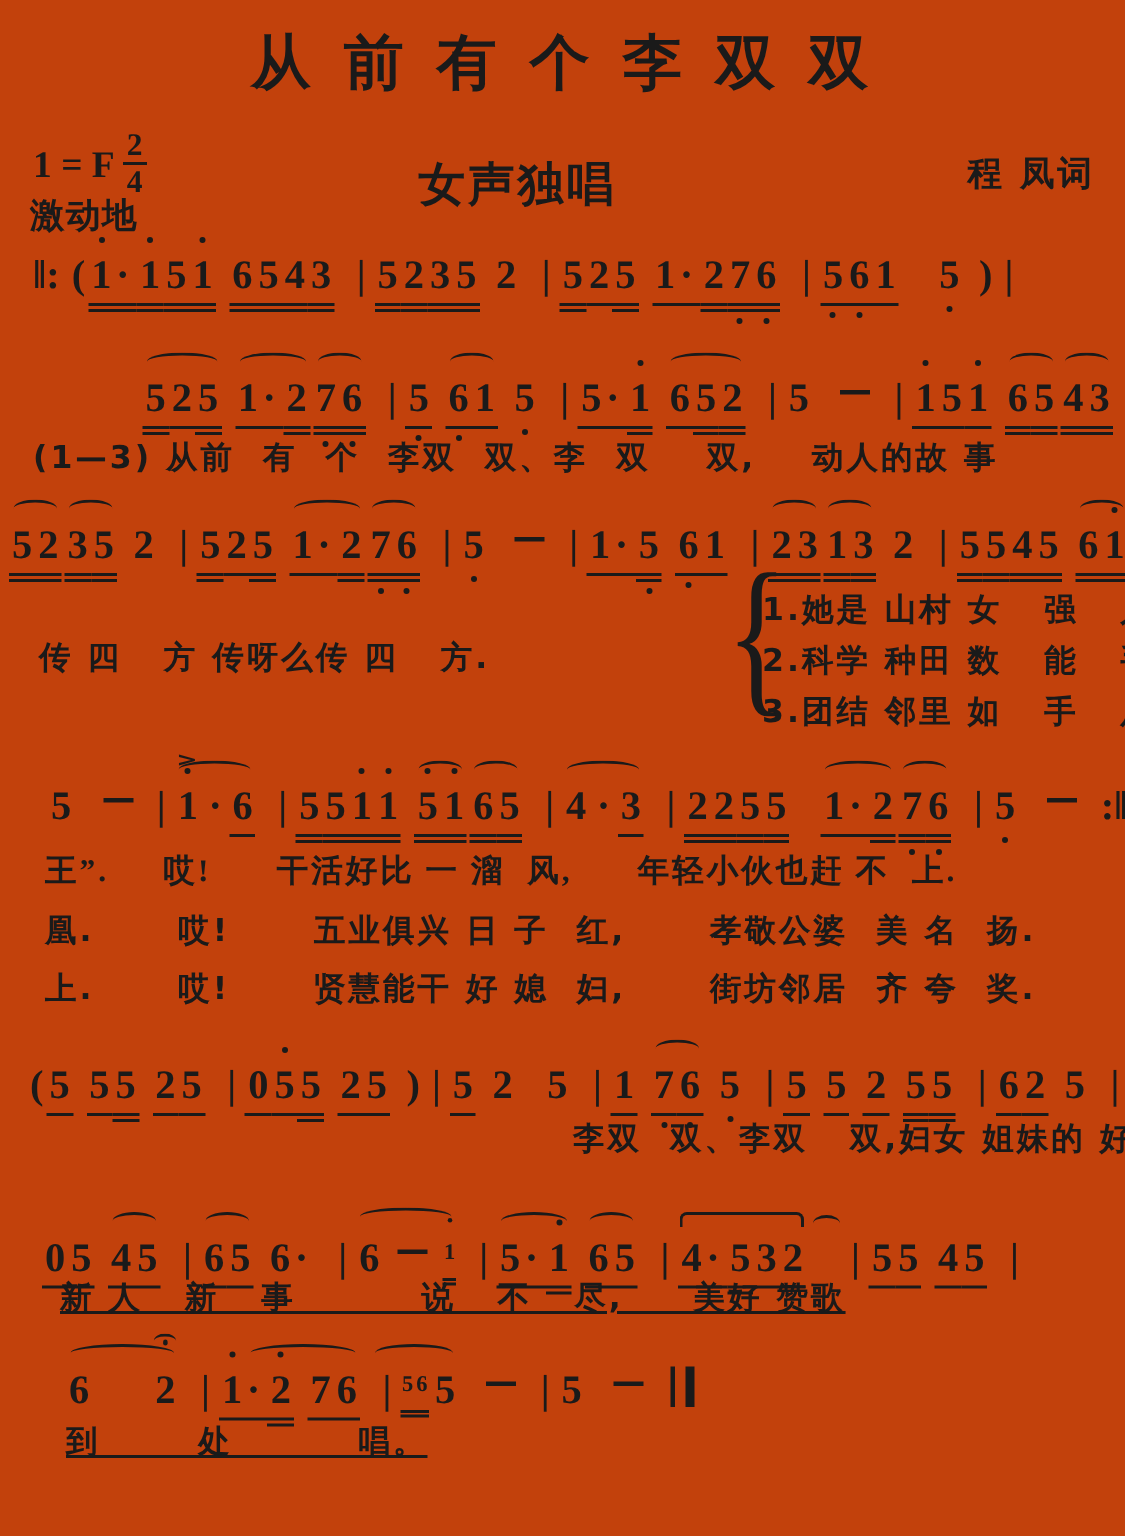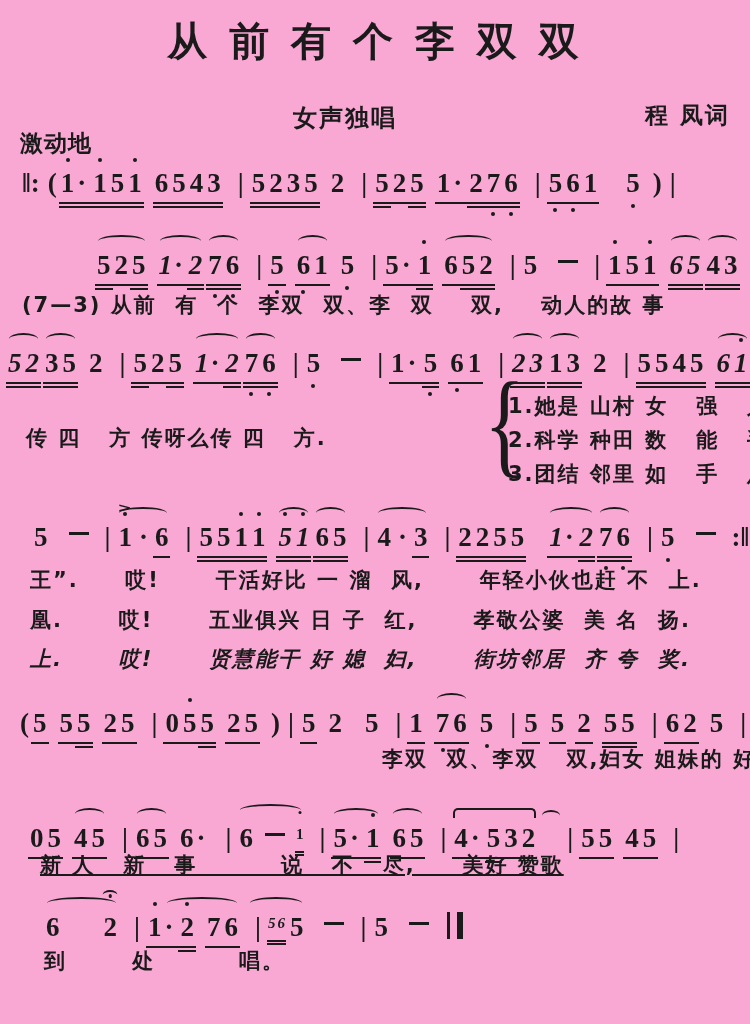--- a/index.html
+++ b/index.html
@@ -1,32 +1,32 @@
 <!DOCTYPE html>
 <html><head>
 <meta charset="utf-8">
 <style>
   html,body{margin:0;padding:0;background:#e8e6e0;}
-  .page{position:relative;width:750px;height:1024px;margin:0 auto;background:#f9a8d4;color:#1a1a1a;
+  .page{position:relative;width:750px;height:1024px;margin:0 auto;background:#c2410c;color:#1a1a1a;
         font-family:"Liberation Serif",serif;overflow:hidden;}
   
   .title{position:absolute;top:14px;left:0;right:0;text-align:center;font-family:"DejaVu Sans",sans-serif;
          font-weight:700;font-size:40px;letter-spacing:4px;}
   .keysig{position:absolute;left:22px;top:86px;font-size:25px;font-weight:700;white-space:nowrap;}
   .frac{display:inline-block;vertical-align:-10px;line-height:1;text-align:center;font-size:21px;font-weight:700;margin-left:5px;}
   .ftop{display:block;border-bottom:2px solid currentColor;padding:0 3px 1px;}
   .fbot{display:block;padding-top:1px;}
   .subtitle{position:absolute;left:0;right:60px;top:102px;text-align:center;font-family:"DejaVu Sans",sans-serif;
-            font-weight:700;font-size:24px;letter-spacing:2px;}
+            font-weight:700;font-size:31px;letter-spacing:2px;}
   .credit{position:absolute;right:20px;top:100px;font-family:"DejaVu Sans",sans-serif;font-weight:700;font-size:23px;letter-spacing:2px;}
   .tempo{position:absolute;left:20px;top:128px;font-family:"DejaVu Sans",sans-serif;font-weight:700;font-size:23px;letter-spacing:1px;}
   
   .music{position:absolute;white-space:nowrap;font-size:27px;font-weight:700;line-height:34px;height:36px;}
   .g{display:inline-block;position:relative;margin:0 9px 0 0;vertical-align:baseline;}
-  .g.tight{margin-right:2px;font-style:italic;}
+  .g.tight{margin-right:2px;}
   .n{position:relative;display:inline-block;padding:0 2px;}
   .n.sm{font-size:15px;vertical-align:8px;padding:0 1px;}
   .d{position:relative;display:inline-block;}
   .adot{display:inline-block;padding:0 3px;}
   .u1::after{content:"";position:absolute;left:0;right:0;bottom:-4px;height:2px;background:currentColor;}
   .u2::after{content:"";position:absolute;left:0;right:0;bottom:-4px;height:2px;background:currentColor;
              box-shadow:0 4px 0 0 currentColor;}
   .sm.u2::after{bottom:-2px;height:2px;box-shadow:0 3px 0 0 currentColor;}
   .dh{position:absolute;top:-8px;left:50%;transform:translateX(-50%);width:4px;height:4px;border-radius:50%;background:currentColor;}
   .sm .dh{top:-6px;width:3px;height:3px;}
@@ -49,37 +49,40 @@
   
   .lyr{position:absolute;font-family:"DejaVu Sans",sans-serif;font-weight:700;font-size:21px;
        letter-spacing:2px;white-space:pre;}
   .brace{position:absolute;font-size:86px;font-weight:400;line-height:1;transform:scaleY(1.35);transform-origin:center;}
 </style>
 </head>
 <body>
 
 <div class="page">
   <div class="title">从 前 有 个 李 双 双</div>
+  <div class="keysig">
+    <span>1 = F</span><span class="frac"><span class="ftop">2</span><span class="fbot">4</span></span>
+  </div>
   <div class="subtitle">女声独唱</div>
   <div class="credit">程 凤词</div>
   <div class="tempo">激动地</div>
   <div id="score">
       <div class="music" style="left: 16px; top: 166px;"><span class="bar">‖:</span><span class="ptxt">(</span><span class="g"><span class="n u2"><span class="d">1<i class="dh"></i></span><span class="adot">·</span></span><span class="n u2"><span class="d">1<i class="dh"></i></span></span><span class="n u2"><span class="d">5</span></span><span class="n u2"><span class="d">1<i class="dh"></i></span></span></span><span class="g"><span class="n u2"><span class="d">6</span></span><span class="n u2"><span class="d">5</span></span><span class="n u2"><span class="d">4</span></span><span class="n u2"><span class="d">3</span></span></span><span class="bar">|</span><span class="g"><span class="n u2"><span class="d">5</span></span><span class="n u2"><span class="d">2</span></span><span class="n u2"><span class="d">3</span></span><span class="n u2"><span class="d">5</span></span></span><span class="g"><span class="n"><span class="d">2</span></span></span><span class="bar">|</span><span class="g"><span class="n u2"><span class="d">5</span></span><span class="n u1"><span class="d">2</span></span><span class="n u2"><span class="d">5</span></span></span><span class="g"><span class="n u1"><span class="d">1</span><span class="adot">·</span></span><span class="n u2"><span class="d">2</span></span><span class="n u2"><span class="d">7<i class="dlo" style="bottom: -16px;"></i></span></span><span class="n u2"><span class="d">6<i class="dlo" style="bottom: -16px;"></i></span></span></span><span class="bar">|</span><span class="g"><span class="n u1"><span class="d">5<i class="dlo" style="bottom: -12px;"></i></span></span><span class="n u1"><span class="d">6<i class="dlo" style="bottom: -12px;"></i></span></span><span class="n u1"><span class="d">1</span></span></span><span class="spc" style="width: 16px;"></span><span class="g"><span class="n"><span class="d">5<i class="dlo" style="bottom: -8px;"></i></span></span></span><span class="ptxt">)</span><span class="bar">|</span></div>
       <div class="music" style="left: 95px; top: 248px;"><span class="g"><i class="arc"></i><span class="n u2"><span class="d">5</span></span><span class="n u1"><span class="d">2</span></span><span class="n u2"><span class="d">5</span></span></span><span class="g tight"><i class="arc"></i><span class="n u1"><span class="d">1</span><span class="adot">·</span></span><span class="n u2"><span class="d">2</span></span></span><span class="g"><i class="arc"></i><span class="n u2"><span class="d">7<i class="dlo" style="bottom: -16px;"></i></span></span><span class="n u2"><span class="d">6<i class="dlo" style="bottom: -16px;"></i></span></span></span><span class="bar">|</span><span class="g"><span class="n u1"><span class="d">5<i class="dlo" style="bottom: -12px;"></i></span></span></span><span class="g"><i class="arc"></i><span class="n u1"><span class="d">6<i class="dlo" style="bottom: -12px;"></i></span></span><span class="n u1"><span class="d">1</span></span></span><span class="g"><span class="n"><span class="d">5<i class="dlo" style="bottom: -8px;"></i></span></span></span><span class="bar">|</span><span class="g"><span class="n u1"><span class="d">5</span><span class="adot">·</span></span><span class="n u2"><span class="d">1<i class="dh"></i></span></span></span><span class="g"><i class="arc"></i><span class="n u1"><span class="d">6</span></span><span class="n u2"><span class="d">5</span></span><span class="n u2"><span class="d">2</span></span></span><span class="bar">|</span><span class="g"><span class="n"><span class="d">5</span></span></span><span class="dashn"></span><span class="bar">|</span><span class="g"><span class="n u1"><span class="d">1<i class="dh"></i></span></span><span class="n u1"><span class="d">5</span></span><span class="n u1"><span class="d">1<i class="dh"></i></span></span></span><span class="g tight"><i class="arc"></i><span class="n u2"><span class="d">6</span></span><span class="n u2"><span class="d">5</span></span></span><span class="g"><i class="arc"></i><span class="n u2"><span class="d">4</span></span><span class="n u2"><span class="d">3</span></span></span></div>
-      <div class="lyr" style="left: 22px; top: 291px;">(7—3) 从前  有  个  李双  双、李  双    双,    动人的故 事</div>
+      <div class="lyr" style="left: 22px; top: 291px;">(1—3) 从前  有  个  李双  双、李  双    双,    动人的故 事</div>
       <div class="music" style="left: 6px; top: 346px;"><span class="g tight"><i class="arc"></i><span class="n u2"><span class="d">5</span></span><span class="n u2"><span class="d">2</span></span></span><span class="g"><i class="arc"></i><span class="n u2"><span class="d">3</span></span><span class="n u2"><span class="d">5</span></span></span><span class="g"><span class="n"><span class="d">2</span></span></span><span class="bar">|</span><span class="g"><span class="n u2"><span class="d">5</span></span><span class="n u1"><span class="d">2</span></span><span class="n u2"><span class="d">5</span></span></span><span class="g tight"><i class="arc"></i><span class="n u1"><span class="d">1</span><span class="adot">·</span></span><span class="n u2"><span class="d">2</span></span></span><span class="g"><i class="arc"></i><span class="n u2"><span class="d">7<i class="dlo" style="bottom: -16px;"></i></span></span><span class="n u2"><span class="d">6<i class="dlo" style="bottom: -16px;"></i></span></span></span><span class="bar">|</span><span class="g"><span class="n"><span class="d">5<i class="dlo" style="bottom: -8px;"></i></span></span></span><span class="dashn"></span><span class="bar">|</span><span class="g"><span class="n u1"><span class="d">1</span><span class="adot">·</span></span><span class="n u2"><span class="d">5<i class="dlo" style="bottom: -16px;"></i></span></span></span><span class="g"><span class="n u1"><span class="d">6<i class="dlo" style="bottom: -12px;"></i></span></span><span class="n u1"><span class="d">1</span></span></span><span class="bar">|</span><span class="g tight"><i class="arc"></i><span class="n u2"><span class="d">2</span></span><span class="n u2"><span class="d">3</span></span></span><span class="g"><i class="arc"></i><span class="n u2"><span class="d">1</span></span><span class="n u2"><span class="d">3</span></span></span><span class="g"><span class="n"><span class="d">2</span></span></span><span class="bar">|</span><span class="g"><span class="n u2"><span class="d">5</span></span><span class="n u2"><span class="d">5</span></span><span class="n u2"><span class="d">4</span></span><span class="n u2"><span class="d">5</span></span></span><span class="g tight"><i class="arc"></i><span class="n u2"><span class="d">6</span></span><span class="n u2"><span class="d">1<i class="dh"></i></span></span></span></div>
       <div class="lyr" style="left: 26px; top: 424px;">传 四   方 传呀么传 四   方.</div>
       <div class="brace" style="left: 484px; top: 380px;">{</div>
       <div class="lyr" style="left: 508px; top: 392px;">1.她是 山村 女   强   人,战天斗地“嫂子</div>
       <div class="lyr" style="left: 508px; top: 426px;">2.科学 种田 数   能   手,山窝飞出 金凤</div>
       <div class="lyr" style="left: 508px; top: 460px;">3.团结 邻里 如   手   足,孝敬公婆 挂心</div>
       <div class="music" style="left: 32px; top: 520px;"><span class="g"><span class="n"><span class="d">5</span></span></span><span class="dashn"></span><span class="bar">|</span><span class="g"><i class="arc"></i><span class="n"><span class="d">1<i class="dh"></i><i class="acc">&gt;</i></span></span><span class="n"><span class="adot">·</span></span><span class="n u1"><span class="d">6</span></span></span><span class="bar">|</span><span class="g"><span class="n u2"><span class="d">5</span></span><span class="n u2"><span class="d">5</span></span><span class="n u2"><span class="d">1<i class="dh"></i></span></span><span class="n u2"><span class="d">1<i class="dh"></i></span></span></span><span class="g tight"><i class="arc"></i><span class="n u2"><span class="d">5<i class="dh"></i></span></span><span class="n u2"><span class="d">1<i class="dh"></i></span></span></span><span class="g"><i class="arc"></i><span class="n u2"><span class="d">6</span></span><span class="n u2"><span class="d">5</span></span></span><span class="bar">|</span><span class="g"><i class="arc"></i><span class="n"><span class="d">4</span></span><span class="n"><span class="adot">·</span></span><span class="n u1"><span class="d">3</span></span></span><span class="bar">|</span><span class="g"><span class="n u2"><span class="d">2</span></span><span class="n u2"><span class="d">2</span></span><span class="n u2"><span class="d">5</span></span><span class="n u2"><span class="d">5</span></span></span><span class="spc" style="width: 12px;"></span><span class="g tight"><i class="arc"></i><span class="n u1"><span class="d">1</span><span class="adot">·</span></span><span class="n u2"><span class="d">2</span></span></span><span class="g"><i class="arc"></i><span class="n u2"><span class="d">7<i class="dlo" style="bottom: -16px;"></i></span></span><span class="n u2"><span class="d">6<i class="dlo" style="bottom: -16px;"></i></span></span></span><span class="bar">|</span><span class="g"><span class="n"><span class="d">5<i class="dlo" style="bottom: -8px;"></i></span></span></span><span class="dashn"></span><span class="bar">:‖</span></div>
-      <div class="lyr" style="left: 30px; top: 566px;">王”.     哎!      干活好比 一 溜  风,      年轻小伙也赶 不  上.</div>
+      <div class="lyr" style="left: 30px; top: 566px; font-family: Liberation Serif, serif;">王”.     哎!      干活好比 一 溜  风,      年轻小伙也赶 不  上.</div>
       <div class="lyr" style="left: 30px; top: 606px;">凰.      哎!      五业俱兴 日 子  红,      孝敬公婆  美 名  扬.</div>
-      <div class="lyr" style="left: 30px; top: 645px; font-style: italic;">上.      哎!      贤慧能干 好 媳  妇,      街坊邻居  齐 夸  奖.</div>
+      <div class="lyr" style="left: 30px; top: 645px;">上.      哎!      贤慧能干 好 媳  妇,      街坊邻居  齐 夸  奖.</div>
       <div class="music" style="left: 18px; top: 706px;"><span class="ptxt">(</span><span class="g"><span class="n u1"><span class="d">5</span></span></span><span class="g"><span class="n u1"><span class="d">5</span></span><span class="n u2"><span class="d">5</span></span></span><span class="g"><span class="n u1"><span class="d">2</span></span><span class="n u1"><span class="d">5</span></span></span><span class="bar">|</span><span class="g"><span class="n u1"><span class="d">0</span></span><span class="n u1"><span class="d">5<i class="dh"></i></span></span><span class="n u2"><span class="d">5</span></span></span><span class="g"><span class="n u1"><span class="d">2</span></span><span class="n u1"><span class="d">5</span></span></span><span class="ptxt">)</span><span class="bar">|</span><span class="g"><span class="n u1"><span class="d">5</span></span></span><span class="g"><span class="n"><span class="d">2</span></span></span><span class="spc" style="width: 10px;"></span><span class="g"><span class="n"><span class="d">5</span></span></span><span class="bar">|</span><span class="g"><span class="n u1"><span class="d">1</span></span></span><span class="g"><i class="arc"></i><span class="n u1"><span class="d">7<i class="dlo" style="bottom: -12px;"></i></span></span><span class="n u1"><span class="d">6<i class="dlo" style="bottom: -12px;"></i></span></span></span><span class="g"><span class="n"><span class="d">5<i class="dlo" style="bottom: -8px;"></i></span></span></span><span class="bar">|</span><span class="g"><span class="n u1"><span class="d">5</span></span></span><span class="g"><span class="n u1"><span class="d">5</span></span></span><span class="g"><span class="n u1"><span class="d">2</span></span></span><span class="g"><span class="n u2"><span class="d">5</span></span><span class="n u2"><span class="d">5</span></span></span><span class="bar">|</span><span class="g"><span class="n u1"><span class="d">6</span></span><span class="n u1"><span class="d">2</span></span></span><span class="g"><span class="n"><span class="d">5</span></span></span><span class="bar">|</span></div>
       <div class="lyr" style="left: 382px; top: 745px;">李双  双、李双   双,妇女 姐妹的 好榜 样。</div>
       <div class="music" style="left: 28px; top: 810px;"><span class="g"><span class="n u1"><span class="d">0</span></span><span class="n u1"><span class="d">5</span></span></span><span class="g"><i class="arc"></i><span class="n u1"><span class="d">4</span></span><span class="n u1"><span class="d">5</span></span></span><span class="bar">|</span><span class="g"><i class="arc"></i><span class="n u1"><span class="d">6</span></span><span class="n u1"><span class="d">5</span></span></span><span class="g"><span class="n"><span class="d">6</span><span class="adot">·</span></span></span><span class="bar">|</span><span class="g"><i class="arc"></i><span class="n"><span class="d">6</span></span><span class="dashn"></span><span class="n sm u2"><span class="d">1<i class="dh"></i></span></span></span><span class="bar">|</span><span class="g"><i class="arc"></i><span class="n u1"><span class="d">5</span><span class="adot">·</span></span><span class="n u2"><span class="d">1<i class="dh"></i></span></span></span><span class="g"><i class="arc"></i><span class="n u1"><span class="d">6</span></span><span class="n u1"><span class="d">5</span></span></span><span class="bar">|</span><span class="g"><i class="flatb"></i><span class="n u1"><span class="d">4</span><span class="adot">·</span></span><span class="n u2"><span class="d">5</span></span><span class="n u1"><span class="d">3</span></span><span class="n u1"><span class="d">2</span></span></span><span class="tie"></span><span class="bar">|</span><span class="g"><span class="n u1"><span class="d">5</span></span><span class="n u1"><span class="d">5</span></span></span><span class="g"><span class="n u1"><span class="d">4</span></span><span class="n u1"><span class="d">5</span></span></span><span class="bar">|</span></div>
       <div class="lyr" style="left: 40px; top: 851px; text-decoration: underline;">新 人   新   事         说   不   尽,     美好 赞歌</div>
       <div class="music" style="left: 44px; top: 906px;"><span class="g"><i class="arc"></i><span class="n"><span class="d">6</span></span><span class="n" style="width: 36px; display: inline-block;"></span><span class="n"><span class="d">2<i class="fer"></i></span></span></span><span class="bar">|</span><span class="g"><span class="n u1"><span class="d">1<i class="dh"></i></span><span class="adot">·</span></span><span class="n u2"><span class="d">2<i class="dh"></i></span></span></span><span class="g"><i class="arc wide"></i><span class="n u1"><span class="d">7</span></span><span class="n u1"><span class="d">6</span></span></span><span class="bar">|</span><span class="g tight"><span class="n sm u2"><span class="d">5</span></span><span class="n sm u2"><span class="d">6</span></span></span><span class="g"><i class="arc wide"></i><span class="n"><span class="d">5</span></span></span><span class="dashn"></span><span class="bar">|</span><span class="g"><span class="n"><span class="d">5</span></span></span><span class="dashn"></span><span class="barend"></span></div>
-      <div class="lyr" style="left: 44px; top: 947px;">到       处         唱。</div>
+      <div class="lyr" style="left: 44px; top: 947px; text-decoration: underline;">到       处         唱。</div>
     </div>
 </div>
 
 </body></html>

